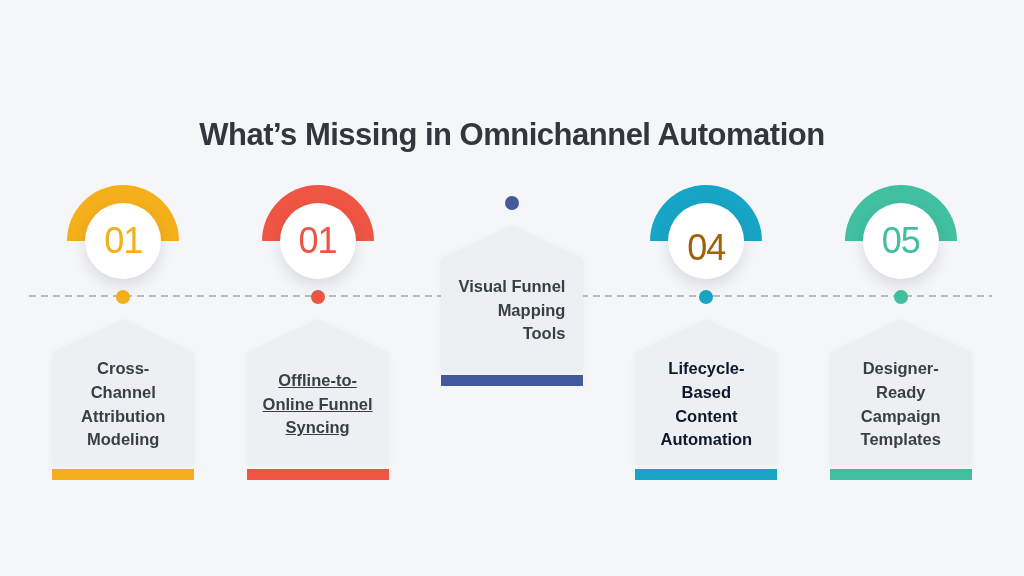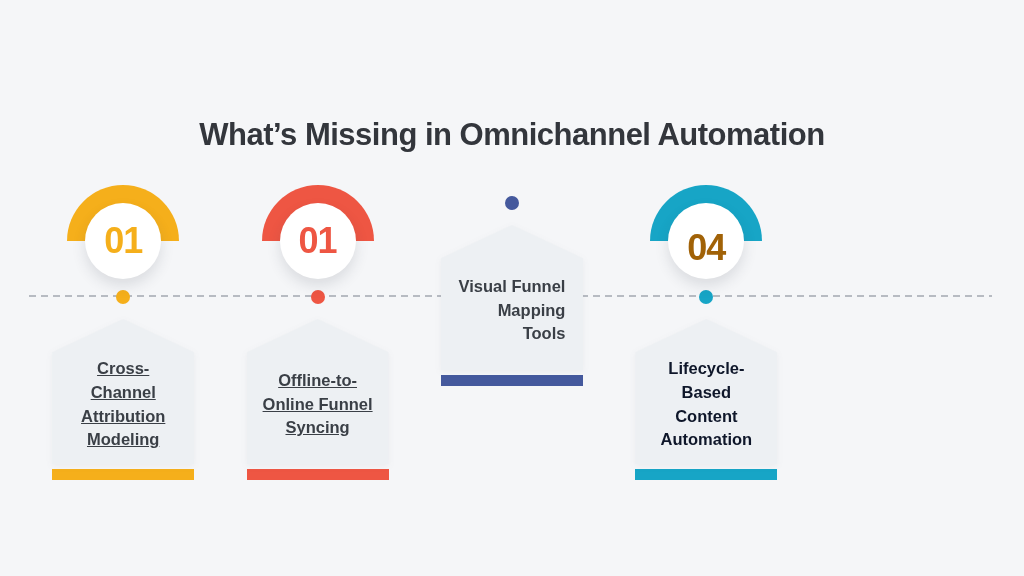--- a/index.html
+++ b/index.html
@@ -75,21 +75,21 @@
     border-radius: 50%;
     background: #ffffff;
     box-shadow: 0 7px 14px rgba(45, 55, 70, 0.13);
     display: flex;
     align-items: center;
     justify-content: center;
   }
 
   .num {
     font-size: 36px;
-    font-weight: bold;
+    font-weight: normal;
     letter-spacing: -1px;
   }
 
   .dot {
     width: 14px;
     height: 14px;
     border-radius: 50%;
     margin-top: 11px;
   }
 
@@ -138,21 +138,21 @@
     <div class="column">
       <div class="marker">
         <div class="arch" style="background-color: rgb(245, 175, 27);"></div>
         <div class="circle">
           <span class="num" style="color: rgb(245, 175, 27);">01</span>
         </div>
       </div>
       <div class="dot" style="background-color: rgb(245, 175, 27);"></div>
       <div class="pent-wrap">
         <div class="pent" style="background-color: rgb(237, 240, 243);">
-          <span class="pent-text" style="color: rgb(58, 63, 70); text-decoration: underline;">Cross-
+          <span class="pent-text" style="color: rgb(58, 63, 70);">Cross-
 Channel
 Attribution
 Modeling</span>
         </div>
       </div>
       <div class="bar" style="background-color: rgb(245, 175, 27);"></div>
     </div>
 
     <div class="column">
       <div class="marker">
@@ -196,15 +196,33 @@
         <div class="pent" style="background-color: rgb(237, 240, 243);">
           <span class="pent-text" style="color: #0f172a;">Lifecycle-
 Based
 Content
 Automation</span>
         </div>
       </div>
       <div class="bar" style="background-color: rgb(23, 165, 198);"></div>
     </div>
 
+    <div class="column">
+      <div class="marker">
+        <div class="arch" style="background-color: rgb(65, 191, 160);"></div>
+        <div class="circle">
+          <span class="num" style="color: rgb(65, 191, 160);">05</span>
+        </div>
+      </div>
+      <div class="dot" style="background-color: rgb(65, 191, 160);"></div>
+      <div class="pent-wrap">
+        <div class="pent" style="background-color: rgb(237, 240, 243);">
+          <span class="pent-text" style="color: rgb(58, 63, 70);">Designer-
+Ready
+Campaign
+Templates</span>
+        </div>
+      </div>
+      <div class="bar" style="background-color: rgb(65, 191, 160);"></div>
+    </div>
 
   </div>
 </div>
 
 </body></html>

